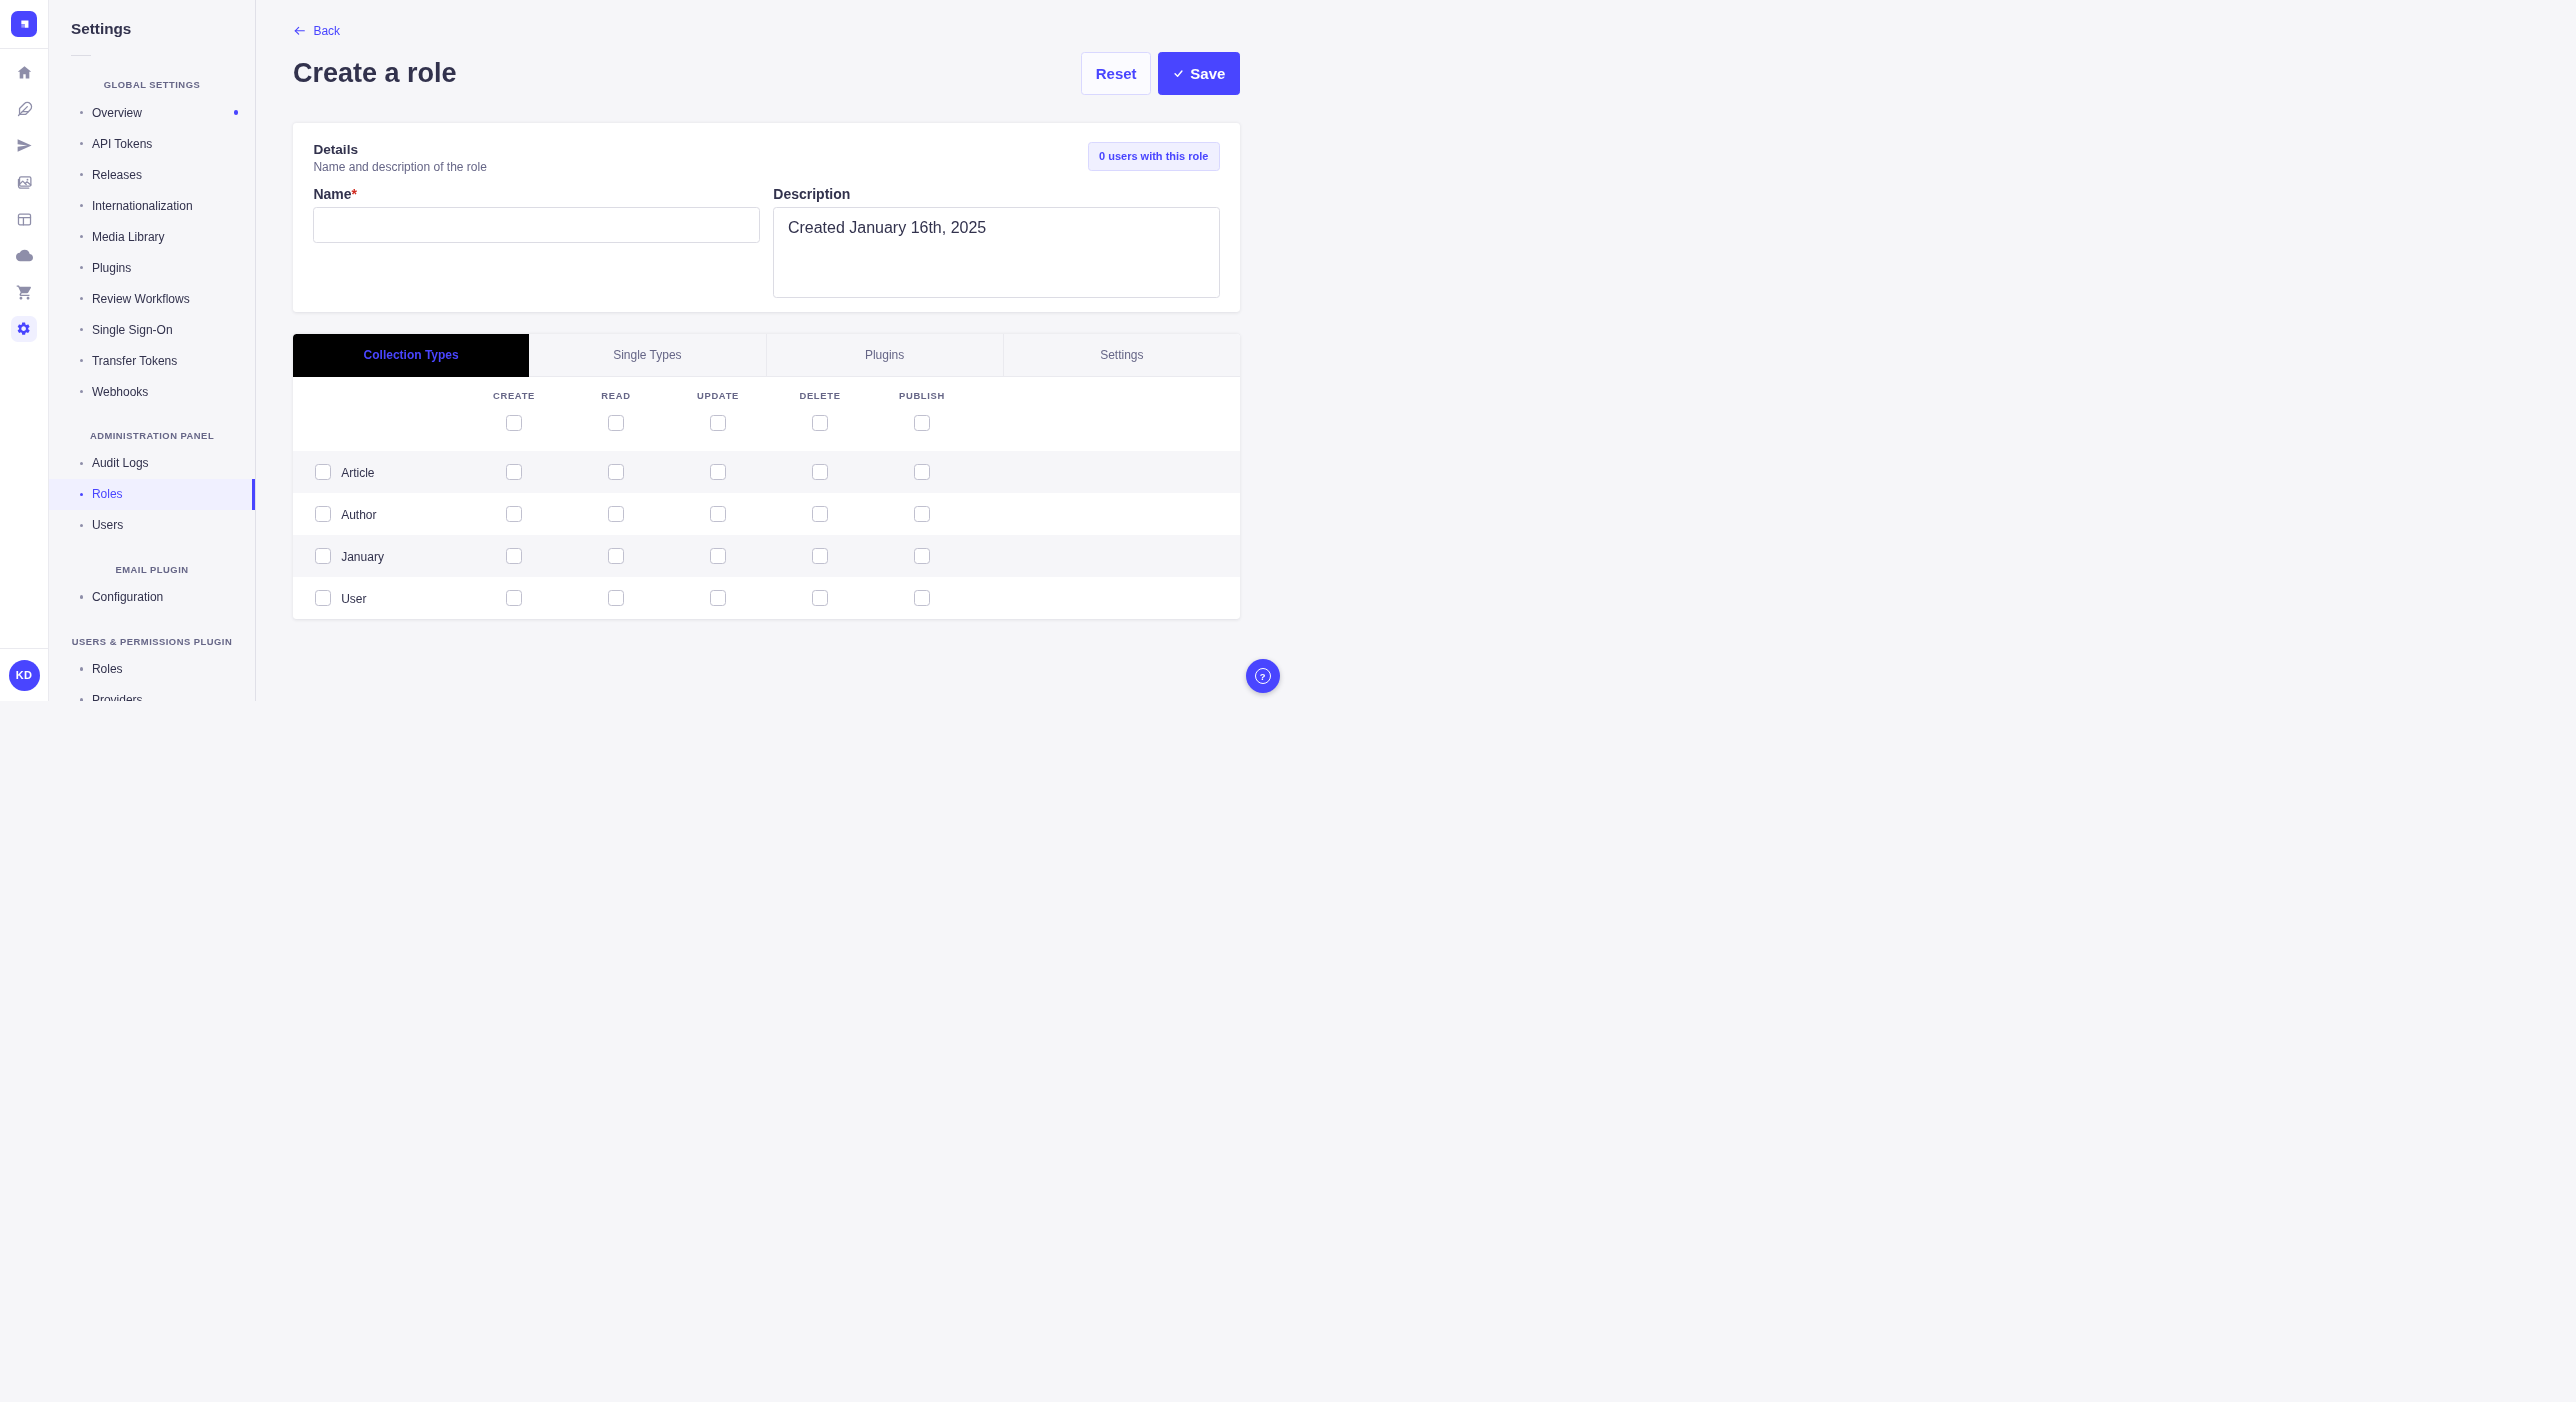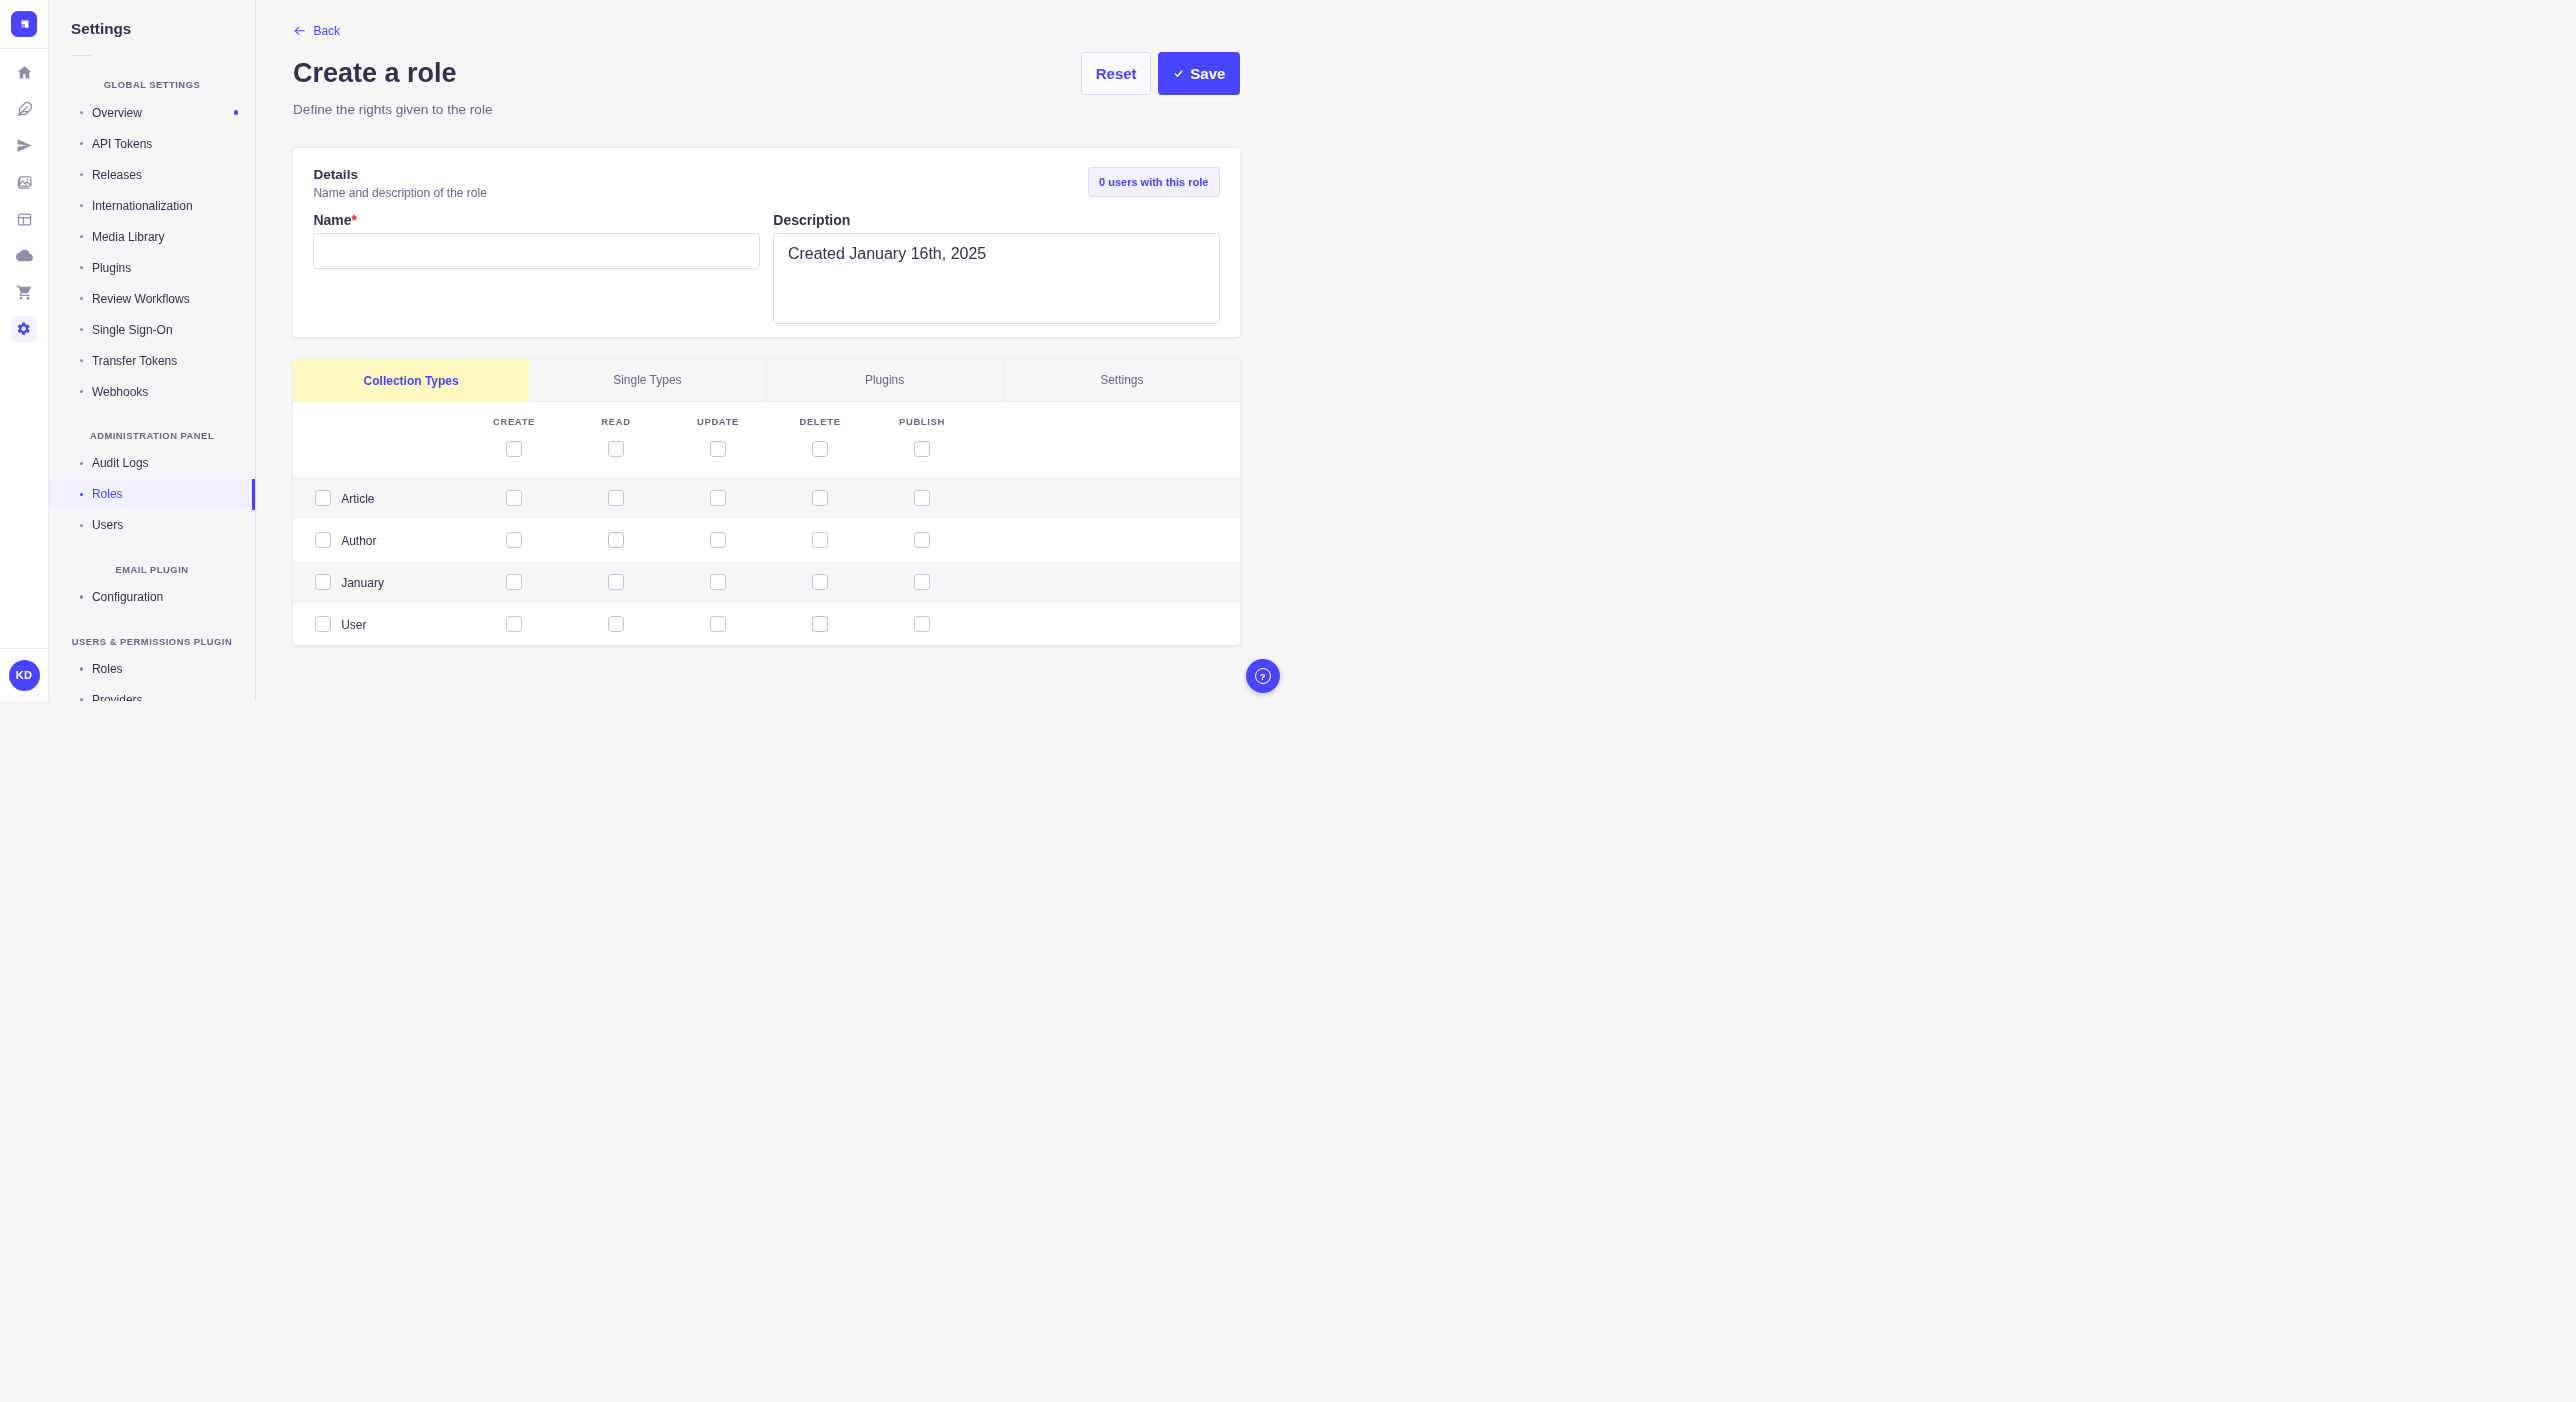--- a/index.html
+++ b/index.html
@@ -59,21 +59,21 @@
   .field { flex:1; }
   .field-label { font-size:14px; font-weight:700; color:#32324d; }
   .req { color:#d02b20; }
   .text-input { display:block; width:100%; height:36px; margin-top:5.1px; border:0.9px solid #dcdce4; border-radius:3.4px; padding:0 13.6px; font-family:inherit; font-size:12px; color:#32324d; background:#ffffff; outline:none; }
   .text-area { display:block; width:100%; height:91px; margin-top:5.1px; border:0.9px solid #dcdce4; border-radius:3.4px; padding:11px 13.6px; font-family:inherit; font-size:16px; color:#32324d; background:#ffffff; resize:none; outline:none; line-height:17px; }
 
   
   .perm-card { margin-top:22px; overflow:hidden; }
   .tabs { display:flex; height:43px; }
   .tab { flex:1; display:flex; align-items:center; justify-content:center; font-size:12px; color:#666687; cursor:pointer; background:#f6f6f9; border-bottom:0.9px solid #eaeaef; }
-  .tab.active { background:#fef9c3; color:#4945ff; font-weight:700; border-bottom:none; border-top-left-radius:3.4px; }
+  .tab.active { background:#000000; color:#4945ff; font-weight:700; border-bottom:none; border-top-left-radius:3.4px; }
   .tab + .tab:not(.active):not(:nth-child(2)) { border-left:0.9px solid #eaeaef; }
   .tab:last-child { border-top-right-radius:3.4px; }
 
   .perm-grid { display:grid; grid-template-columns:170px 102px 102px 102px 102px 102px 1fr; align-items:center; }
   .perm-header { padding:13.6px 0 20.4px; }
   .col-label { text-align:center; font-size:9.4px; font-weight:700; letter-spacing:0.7px; color:#666687; }
   .selectall-grid { margin-top:13.6px; }
   .checkbox { width:16px; height:16px; border:0.9px solid #c0c0cf; border-radius:3.4px; background:#ffffff; cursor:pointer; display:block; }
   .cb-center { margin:0 auto; }
   .perm-row { height:42px; }
@@ -255,21 +255,20 @@
         <div class="header-actions">
           <button class="btn btn-reset">Reset</button>
           <button class="btn btn-save">
             <svg viewBox="0 0 24 24" fill="none" stroke="#ffffff" stroke-width="3" stroke-linecap="round" stroke-linejoin="round">
                 <path d="m4.5 12.5 5.5 5.5L19.5 6.5"></path>
               </svg>
             <span>Save</span>
           </button>
         </div>
       </div>
-      <div class="page-subtitle">Define the rights given to the role</div>
 
       
       <section class="card details-card">
         <div class="details-head">
           <div>
             <div class="details-heading">Details</div>
             <div class="details-subheading">Name and description of the role</div>
           </div>
           <button class="users-badge">0 users with this role</button>
         </div>

